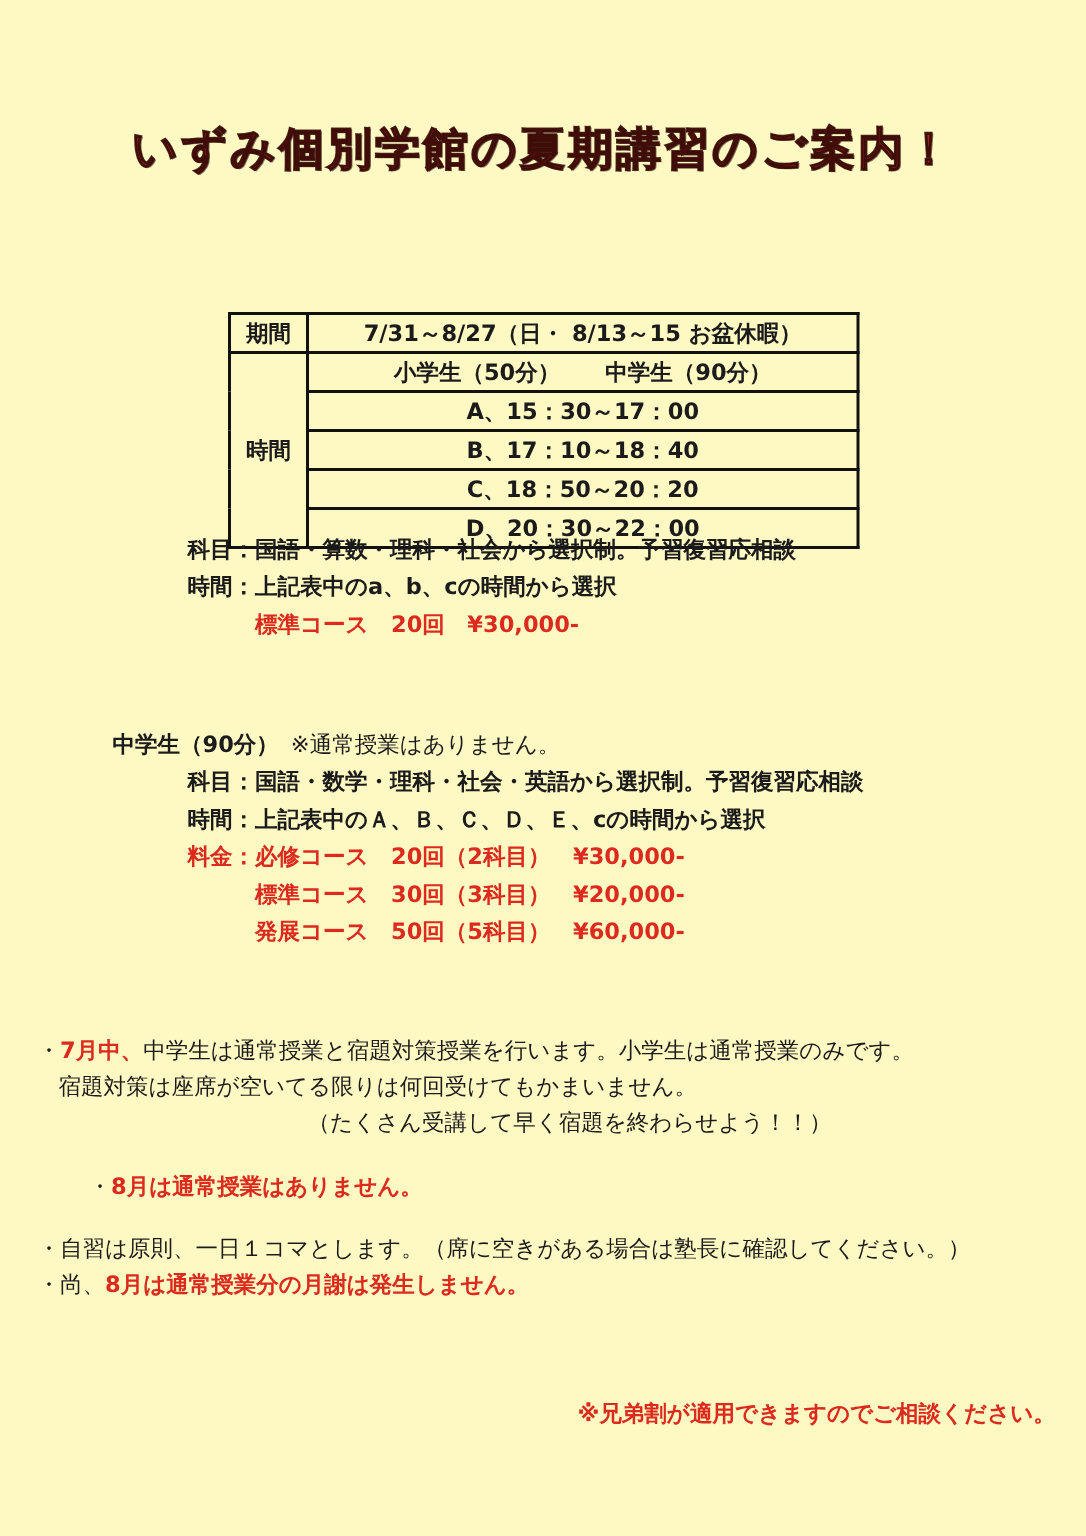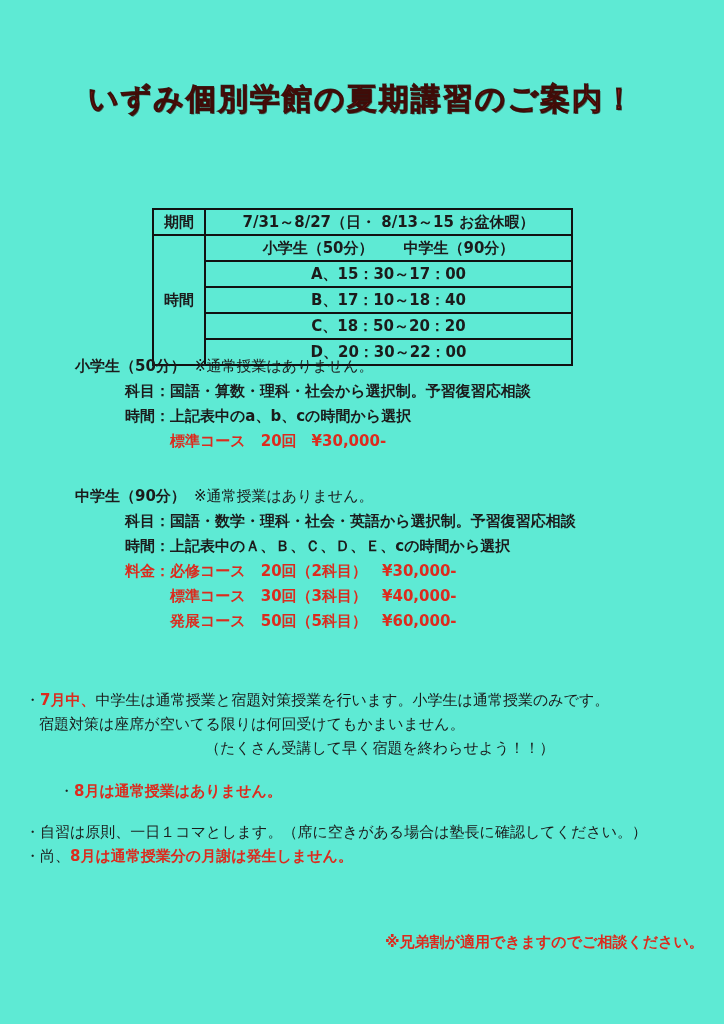--- a/index.html
+++ b/index.html
@@ -1,20 +1,20 @@
 <!DOCTYPE html>
 <html><head>
 <meta charset="utf-8">
 <style>
   html, body { margin: 0; padding: 0; background: #ffffff; }
   .page {
     position: relative;
     width: 724px;
     height: 1024px;
-    background: #5eead4;
+    background: #fef9c3;
     overflow: hidden;
     font-family: "DejaVu Sans", "Liberation Sans", sans-serif;
     color: #1b1b1b;
   }
 
   
   .title {
     position: absolute;
     top: 79px;
     left: 0;
@@ -115,39 +115,36 @@
     <tr>
       <td>C、18：50～20：20</td>
     </tr>
     <tr>
       <td>D、20：30～22：00</td>
     </tr>
   </tbody>
     </table>
 
   <div class="section" style="top:354px;">
-    <div>
-      <span>小学生（50分）</span><span class="heading-note">※通常授業はありません。</span>
-    </div>
     <div class="detail">
       <div>科目：国語・算数・理科・社会から選択制。予習復習応相談</div>
       <div>時間：上記表中のa、b、cの時間から選択</div>
       <div class="red indent-course">標準コース　20回　¥30,000-</div>
     </div>
   </div>
 
   <div class="section" style="top:484px;">
     <div>
       <span>中学生（90分）</span><span class="heading-note">※通常授業はありません。</span>
     </div>
     <div class="detail">
       <div>科目：国語・数学・理科・社会・英語から選択制。予習復習応相談</div>
       <div>時間：上記表中のＡ、Ｂ、Ｃ、Ｄ、Ｅ、cの時間から選択</div>
       <div class="red">料金：必修コース　20回（2科目）　¥30,000-</div>
-      <div class="red indent-course">標準コース　30回（3科目）　¥40,000-</div>
+      <div class="red indent-course">標準コース　30回（3科目）　¥20,000-</div>
       <div class="red indent-course">発展コース　50回（5科目）　¥60,000-</div>
     </div>
   </div>
 
   <div class="note-line" style="top:688px; left:25px;">
     <span>・</span><span class="red">7月中、</span><span>中学生は通常授業と宿題対策授業を行います。小学生は通常授業のみです。</span>
   </div>
   <div class="note-line red" style="top:736px; left:205px;">（たくさん受講して早く宿題を終わらせよう！！）</div>
   <div class="note-line" style="top:712px; left:39px;">宿題対策は座席が空いてる限りは何回受けてもかまいません。</div>
 

